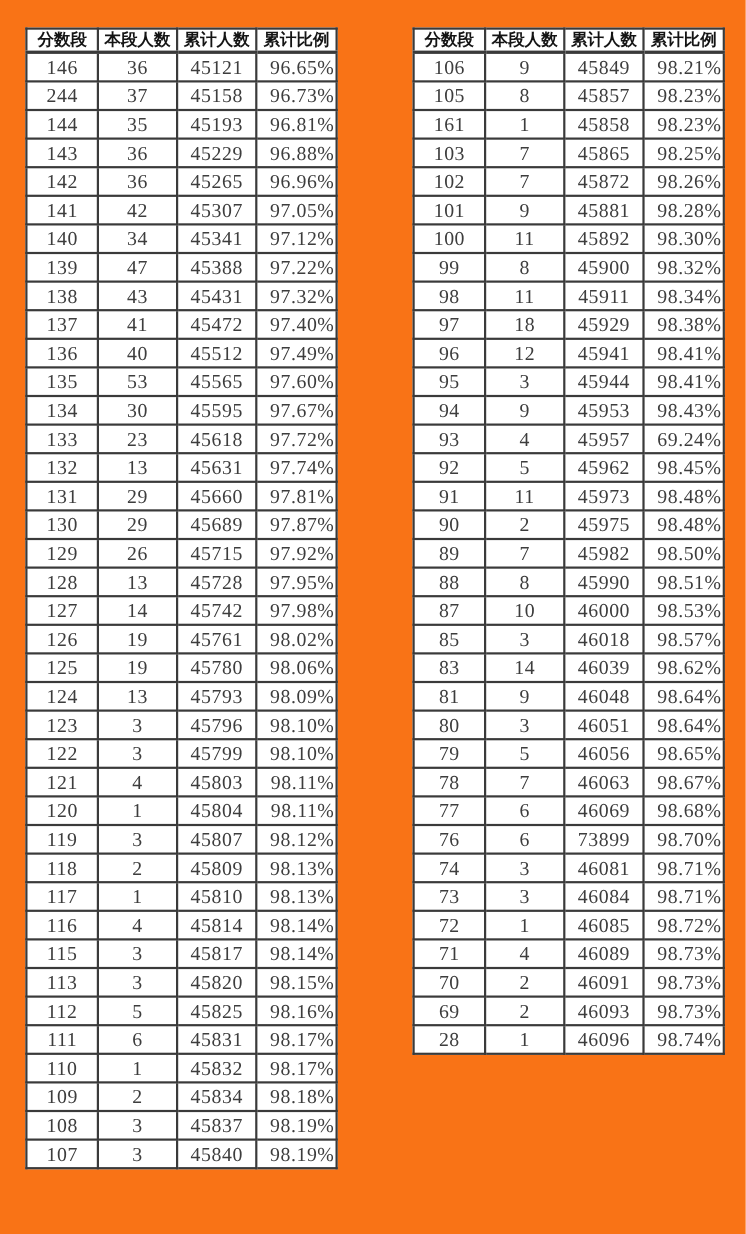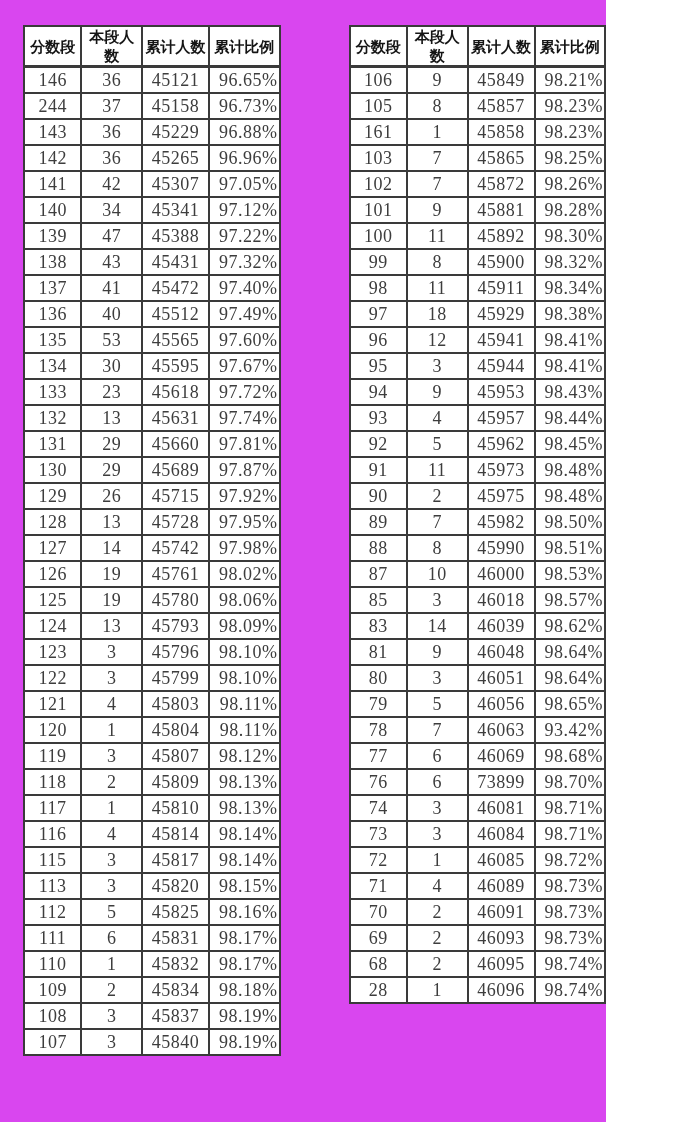--- a/index.html
+++ b/index.html
@@ -5,23 +5,23 @@
   * { box-sizing: border-box; }
   html, body {
     margin: 0;
     padding: 0;
     background: #ffffff;
     width: 678px;
     height: 1122px;
     font-family: "Liberation Serif", "DejaVu Serif", serif;
   }
   .page {
-    width: 606px;
+    width: 678px;
     height: 1122px;
-    background: #d946ef;
+    background: #f97316;
     overflow: hidden;
   }
   .tables-wrap {
     display: flex;
     align-items: flex-start;
     padding: 25px 0 0 23px;
     gap: 68px;
   }
   table.score-table {
     border-collapse: collapse;
@@ -87,20 +87,26 @@
             <td>45121</td>
             <td>96.65%</td>
           </tr>
           <tr>
             <td>244</td>
             <td>37</td>
             <td>45158</td>
             <td>96.73%</td>
           </tr>
           <tr>
+            <td>144</td>
+            <td>35</td>
+            <td>45193</td>
+            <td>96.81%</td>
+          </tr>
+          <tr>
             <td>143</td>
             <td>36</td>
             <td>45229</td>
             <td>96.88%</td>
           </tr>
           <tr>
             <td>142</td>
             <td>36</td>
             <td>45265</td>
             <td>96.96%</td>
@@ -403,21 +409,21 @@
           <tr>
             <td>94</td>
             <td>9</td>
             <td>45953</td>
             <td>98.43%</td>
           </tr>
           <tr>
             <td>93</td>
             <td>4</td>
             <td>45957</td>
-            <td>98.44%</td>
+            <td>69.24%</td>
           </tr>
           <tr>
             <td>92</td>
             <td>5</td>
             <td>45962</td>
             <td>98.45%</td>
           </tr>
           <tr>
             <td>91</td>
             <td>11</td>
@@ -475,21 +481,21 @@
           <tr>
             <td>79</td>
             <td>5</td>
             <td>46056</td>
             <td>98.65%</td>
           </tr>
           <tr>
             <td>78</td>
             <td>7</td>
             <td>46063</td>
-            <td>93.42%</td>
+            <td>98.67%</td>
           </tr>
           <tr>
             <td>77</td>
             <td>6</td>
             <td>46069</td>
             <td>98.68%</td>
           </tr>
           <tr>
             <td>76</td>
             <td>6</td>
@@ -524,26 +530,20 @@
             <td>70</td>
             <td>2</td>
             <td>46091</td>
             <td>98.73%</td>
           </tr>
           <tr>
             <td>69</td>
             <td>2</td>
             <td>46093</td>
             <td>98.73%</td>
-          </tr>
-          <tr>
-            <td>68</td>
-            <td>2</td>
-            <td>46095</td>
-            <td>98.74%</td>
           </tr>
           <tr>
             <td>28</td>
             <td>1</td>
             <td>46096</td>
             <td>98.74%</td>
           </tr>
         </tbody>
     </table>
 

